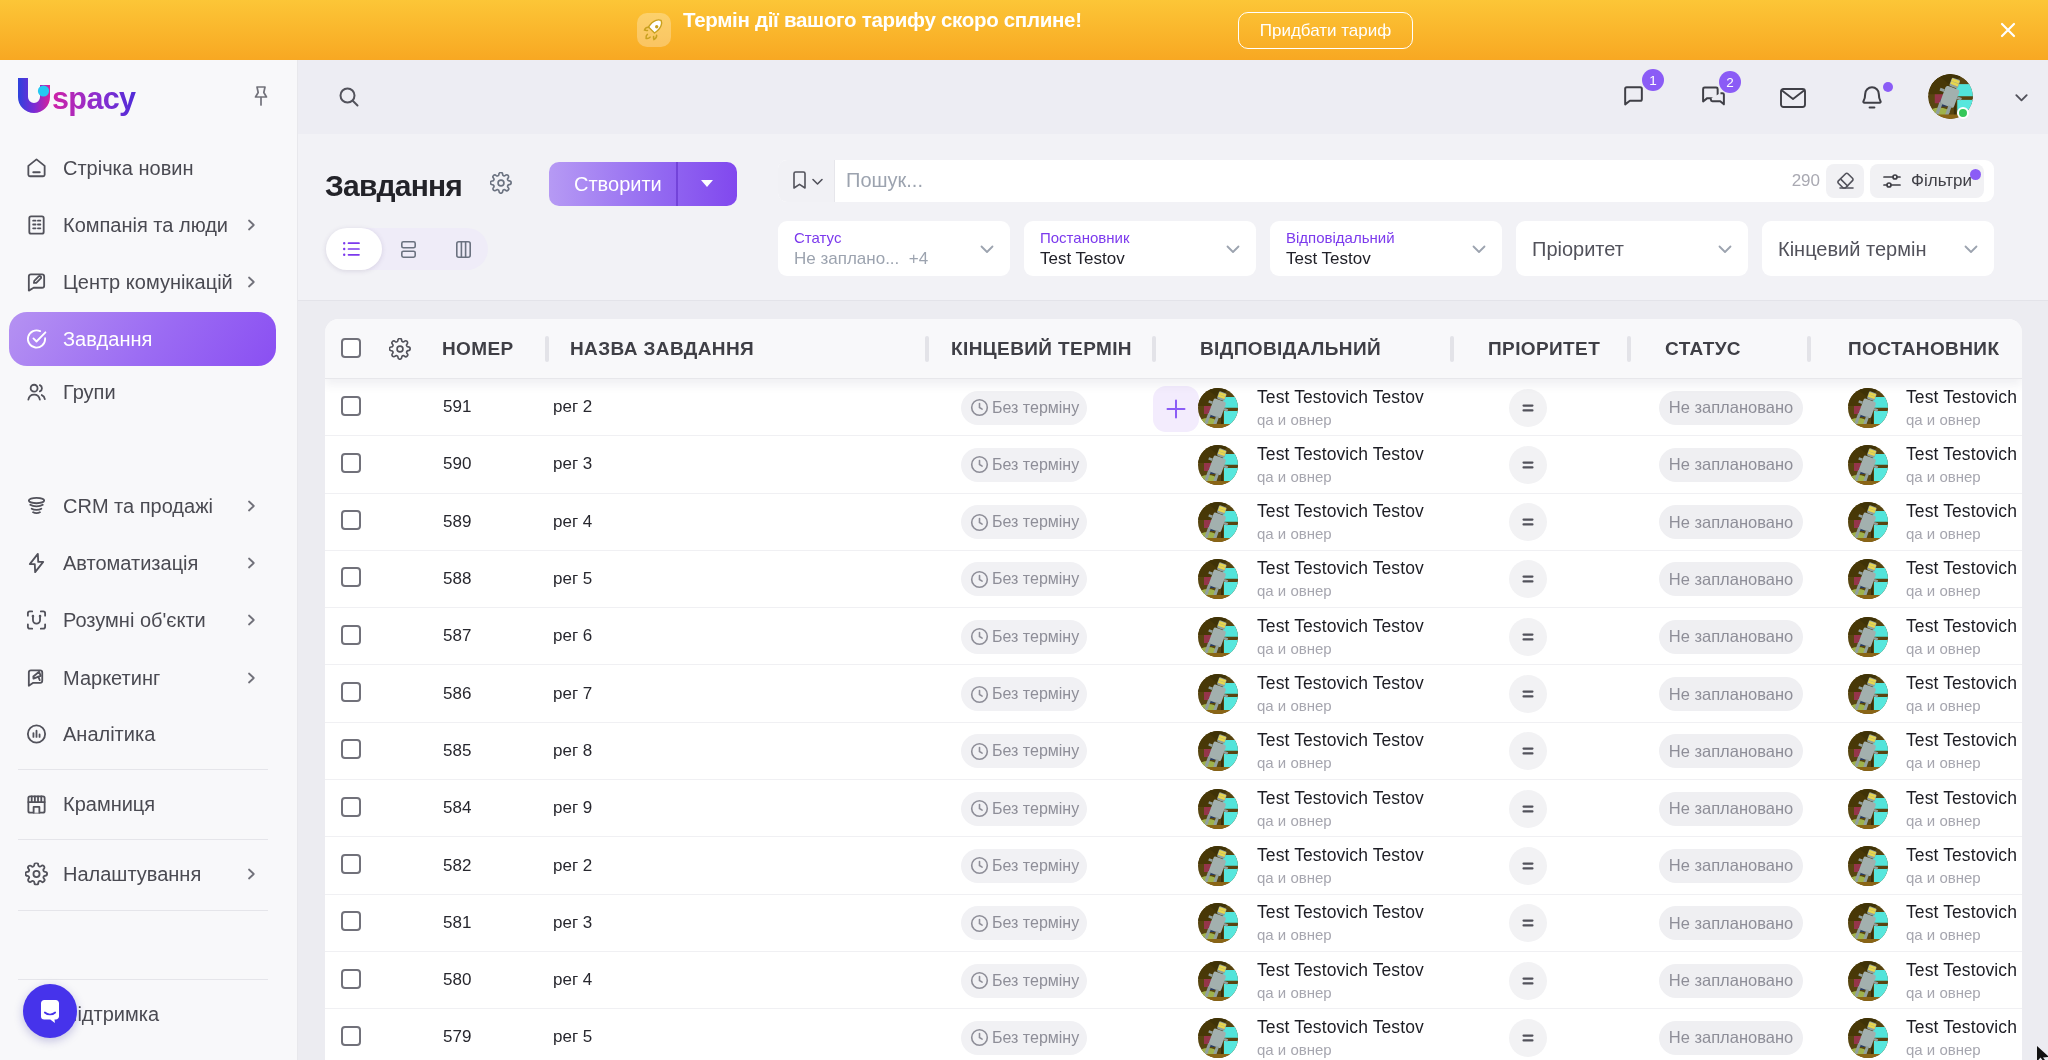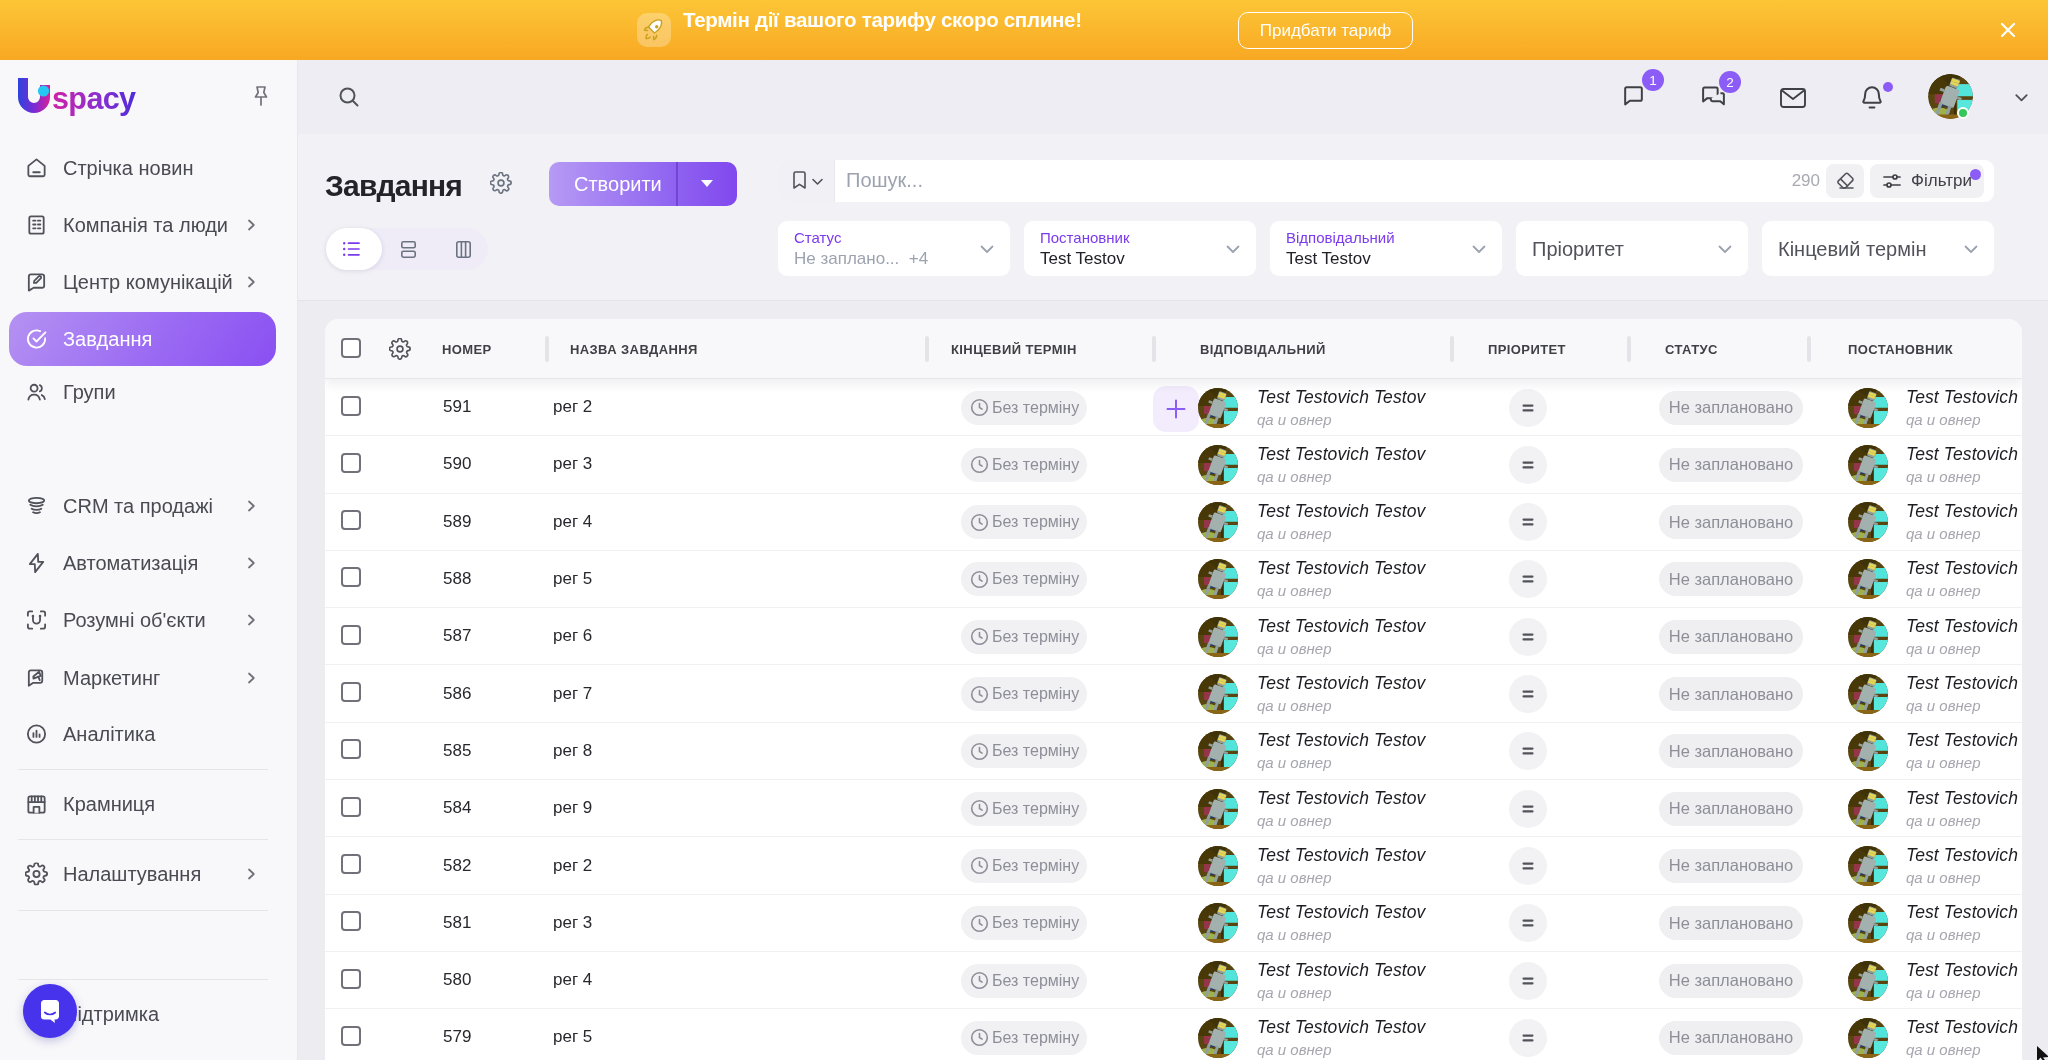--- a/index.html
+++ b/index.html
@@ -72,30 +72,30 @@
   .fbox .flab { position:absolute; left:16px; top:8px; font-size:15px; color:#7C3AED; }
   .fbox .fval { position:absolute; left:16px; top:28px; font-size:17px; color:#212129; white-space:nowrap; }
   .fbox .fval.muted { color:#9CA3AF; }
   .fbox .fsingle { position:absolute; left:16px; top:50%; transform:translateY(-50%); font-size:20px; color:#52525B; }
   .fbox .fchev { position:absolute; right:14px; top:50%; transform:translateY(-50%); width:18px; height:18px; }
 
   
   .tablecard { left:325px; top:319px; width:1697px; height:741px; background:#fff; border-radius:14px 14px 0 0; overflow:hidden; }
   .thead { position:absolute; left:0; top:0; width:1697px; height:60px; background:#F8F8FA; border-bottom:1px solid #E7E7EB; box-shadow:0 6px 9px rgba(70,70,100,.08); z-index:2; }
   .th { position:absolute; top:0; height:60px; display:flex; align-items:center;
-    font-size:13px; font-weight:700; color:#3F3F46; letter-spacing:.4px; }
+    font-size:19px; font-weight:700; color:#3F3F46; letter-spacing:.4px; }
   .col-div { position:absolute; top:17px; width:4px; height:26px; background:#E3E3E8; border-radius:2px; }
   .trow { position:absolute; left:0; width:1697px; height:57.3px; border-bottom:1px solid #F0F0F3; background:#fff; }
   .cb { position:absolute; width:20px; height:20px; border:2px solid #71717A; border-radius:4px; background:#fff; }
   .num { position:absolute; left:118px; top:50%; transform:translateY(-50%); font-size:17px; color:#27272E; }
   .tname { position:absolute; left:228px; top:50%; transform:translateY(-50%); font-size:17px; color:#27272E; }
   .chip { position:absolute; top:11.6px; display:flex; align-items:center; background:#F1F1F4; border-radius:17px; height:34px; }
   .duechip { left:636px; width:126px; }
   .duechip .ctxt { margin-left:3px; font-size:16px; color:#8E8E98; }
-  .person { position:absolute;font-style:italic; }
+  .person { position:absolute; }
   .person .pname { font-size:17.5px; color:#1D1D24; font-weight:500; white-space:nowrap; letter-spacing:0.1px; }
   .person .psub { font-size:15px; color:#A6A6AF; margin-top:3px; white-space:nowrap; }
   .prio { position:absolute; left:1184px; width:38px; height:38px; border-radius:50%; background:#F2F2F4;
     display:flex; align-items:center; justify-content:center; }
   .statchip { left:1334px; width:144px; justify-content:center; background:#EFEFF2; }
   .statchip span { font-size:16.5px; color:#8E8E98; }
   .avatar { position:absolute; width:40px; height:40px; }
 
   .plusbtn { position:absolute; left:828px; top:6.5px; width:46px; height:46px; border-radius:13px;
     background:#F3ECFD; display:flex; align-items:center; justify-content:center; }

